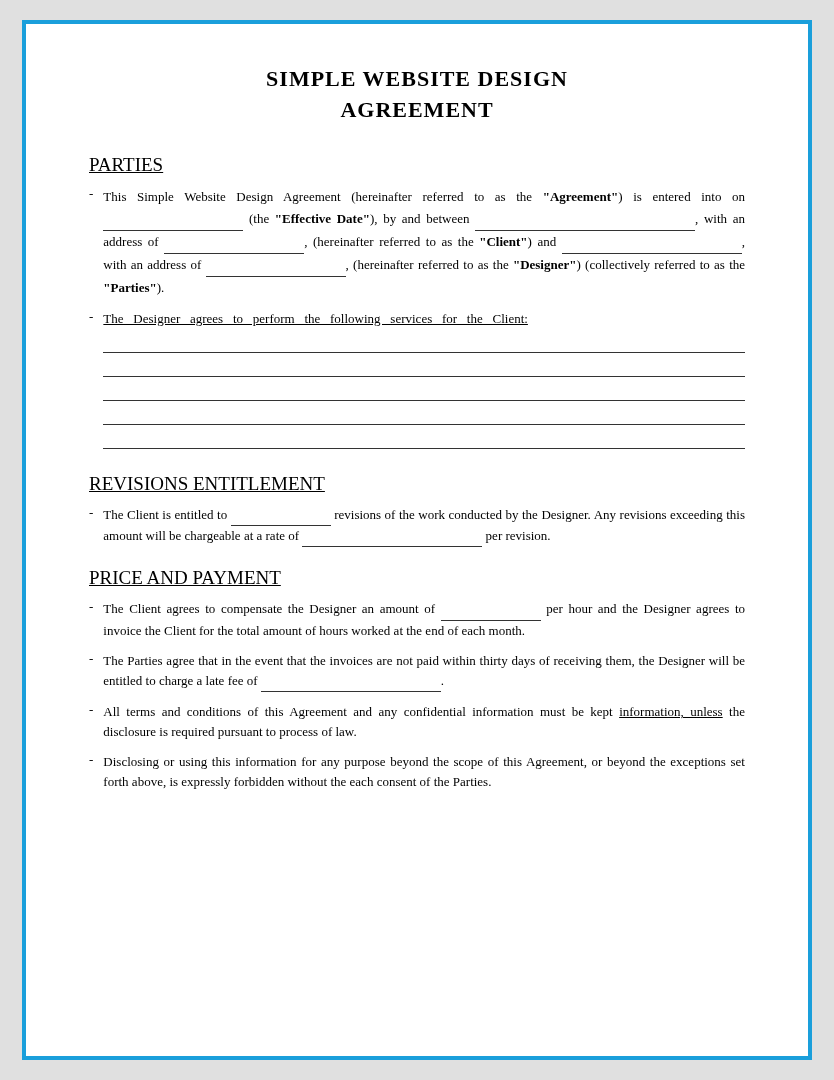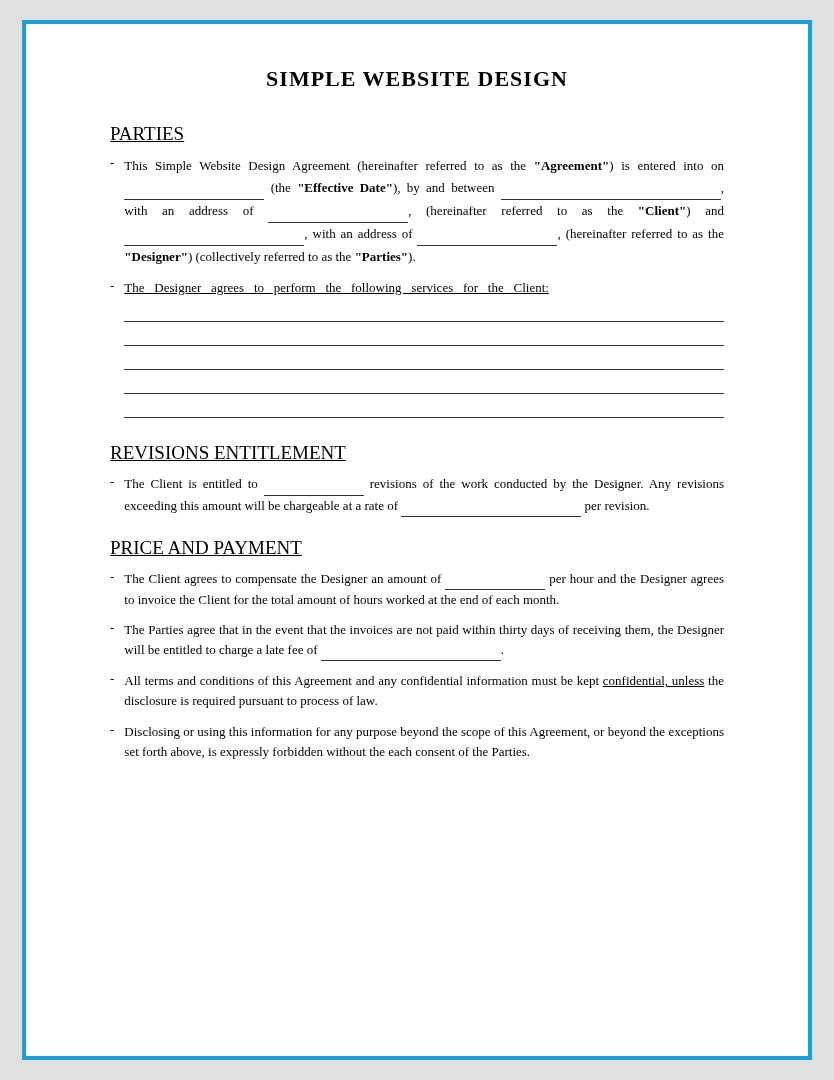--- a/index.html
+++ b/index.html
@@ -16,21 +16,21 @@
       align-items: center;
       justify-content: center;
       font-family: "Times New Roman", Times, serif;
     }
 
     .page-outer {
       width: 790px;
       min-height: 1040px;
       background: white;
       border: 4px solid #1a9fdb;
-      padding: 40px 84px;
+      padding: 40px 63px;
       position: relative;
     }
 
     .doc-title {
       text-align: center;
       font-size: 22px;
       font-weight: bold;
       text-transform: uppercase;
       margin-bottom: 28px;
       line-height: 1.4;
@@ -96,20 +96,21 @@
       text-align: justify;
     }
   </style>
 </head>
 <body>
 
 <div class="page-outer">
 
   <div class="doc-title">
     <div>SIMPLE WEBSITE DESIGN</div>
+    <div>AGREEMENT</div>
   </div>
 
   <div class="section-heading">PARTIES</div>
 
   <div class="bullet-item">
     <span class="bullet-dash">-</span>
     <span class="bullet-text parties-block">
       This Simple Website Design Agreement (hereinafter referred to as the <span class="text-bold">"Agreement"</span>) is entered into on <span class="blank-line blank-medium">&nbsp;</span> (the <span class="text-bold">"Effective Date"</span>), by and between <span class="blank-line blank-xl">&nbsp;</span>, with an address of <span class="blank-line blank-medium">&nbsp;</span>, (hereinafter referred to as the <span class="text-bold">"Client"</span>) and <span class="blank-line blank-long">&nbsp;</span>, with an address of <span class="blank-line blank-medium">&nbsp;</span>, (hereinafter referred to as the <span class="text-bold">"Designer"</span>) (collectively referred to as the <span class="text-bold">"Parties"</span>).
     </span>
   </div>
@@ -151,21 +152,21 @@
     <span class="bullet-dash">-</span>
     <span class="bullet-text">
       The Parties agree that in the event that the invoices are not paid within thirty days of receiving them, the Designer will be entitled to charge a late fee of <span class="blank-line blank-long">&nbsp;</span>.
     </span>
   </div>
 
 
   <div class="bullet-item">
     <span class="bullet-dash">-</span>
     <span class="bullet-text">
-      All terms and conditions of this Agreement and any confidential information must be kept <span class="underline-text">confidential, unless</span> the disclosure is required pursuant to process of law.
+      All terms and conditions of this Agreement and any confidential information must be kept <span class="underline-text">information, unless</span> the disclosure is required pursuant to process of law.
     </span>
   </div>
 
   <div class="bullet-item">
     <span class="bullet-dash">-</span>
     <span class="bullet-text">
       Disclosing or using this information for any purpose beyond the scope of this Agreement, or beyond the exceptions set forth above, is expressly forbidden without the each consent of the Parties.
     </span>
   </div>
 

